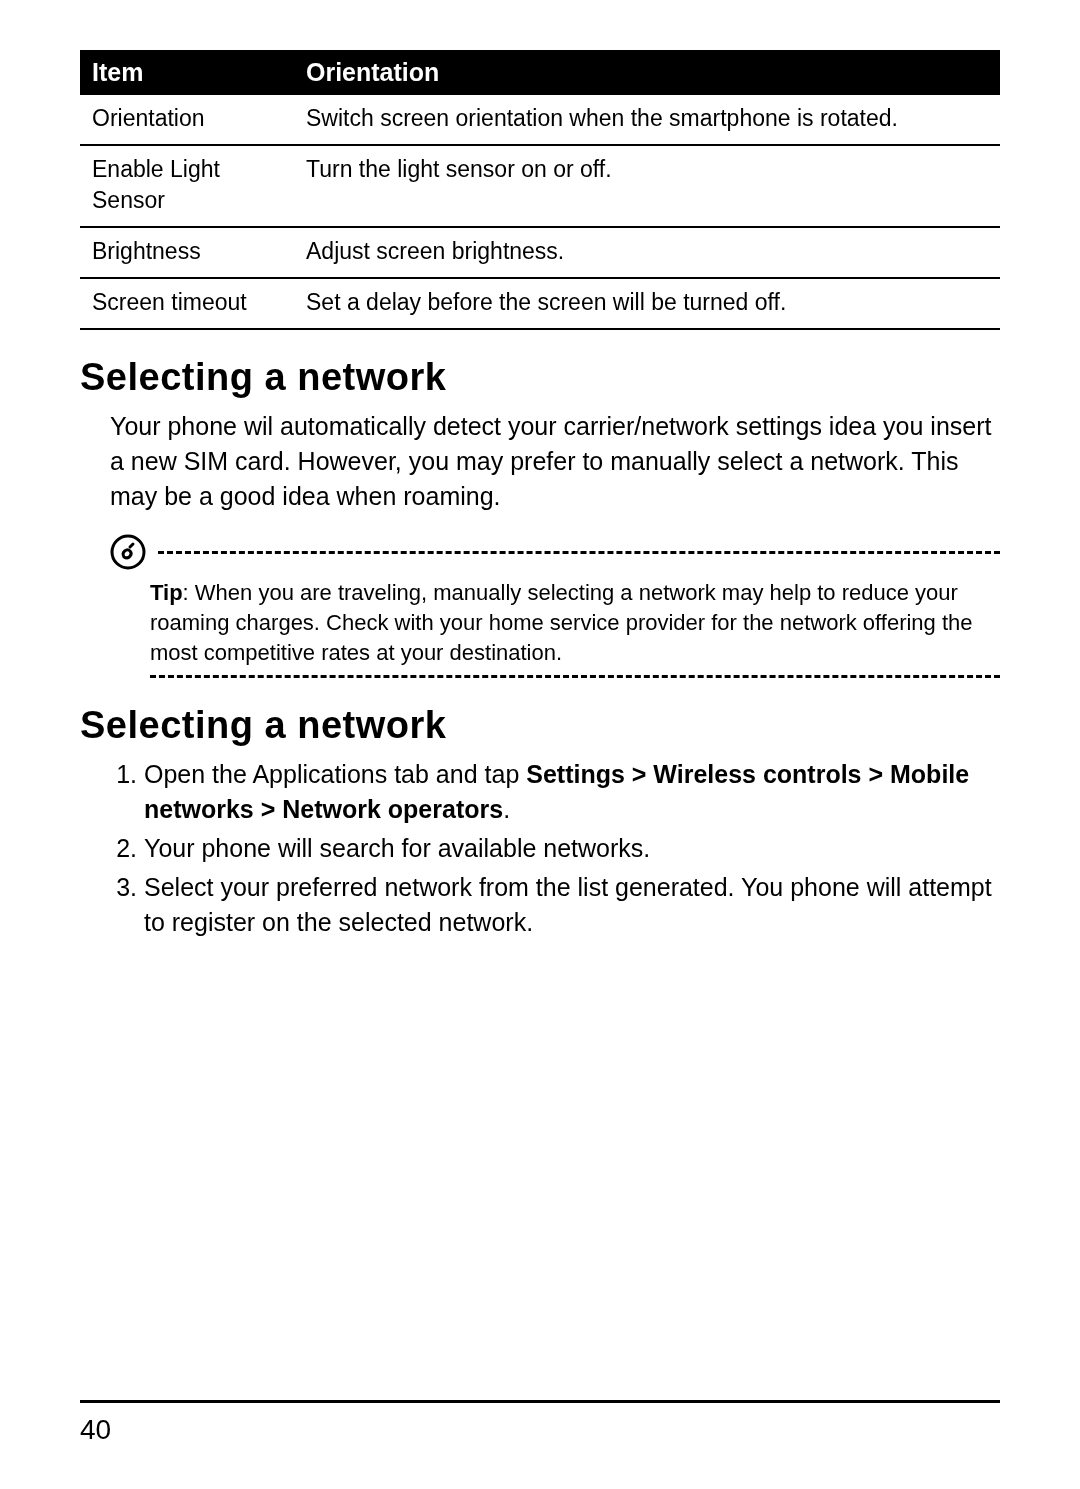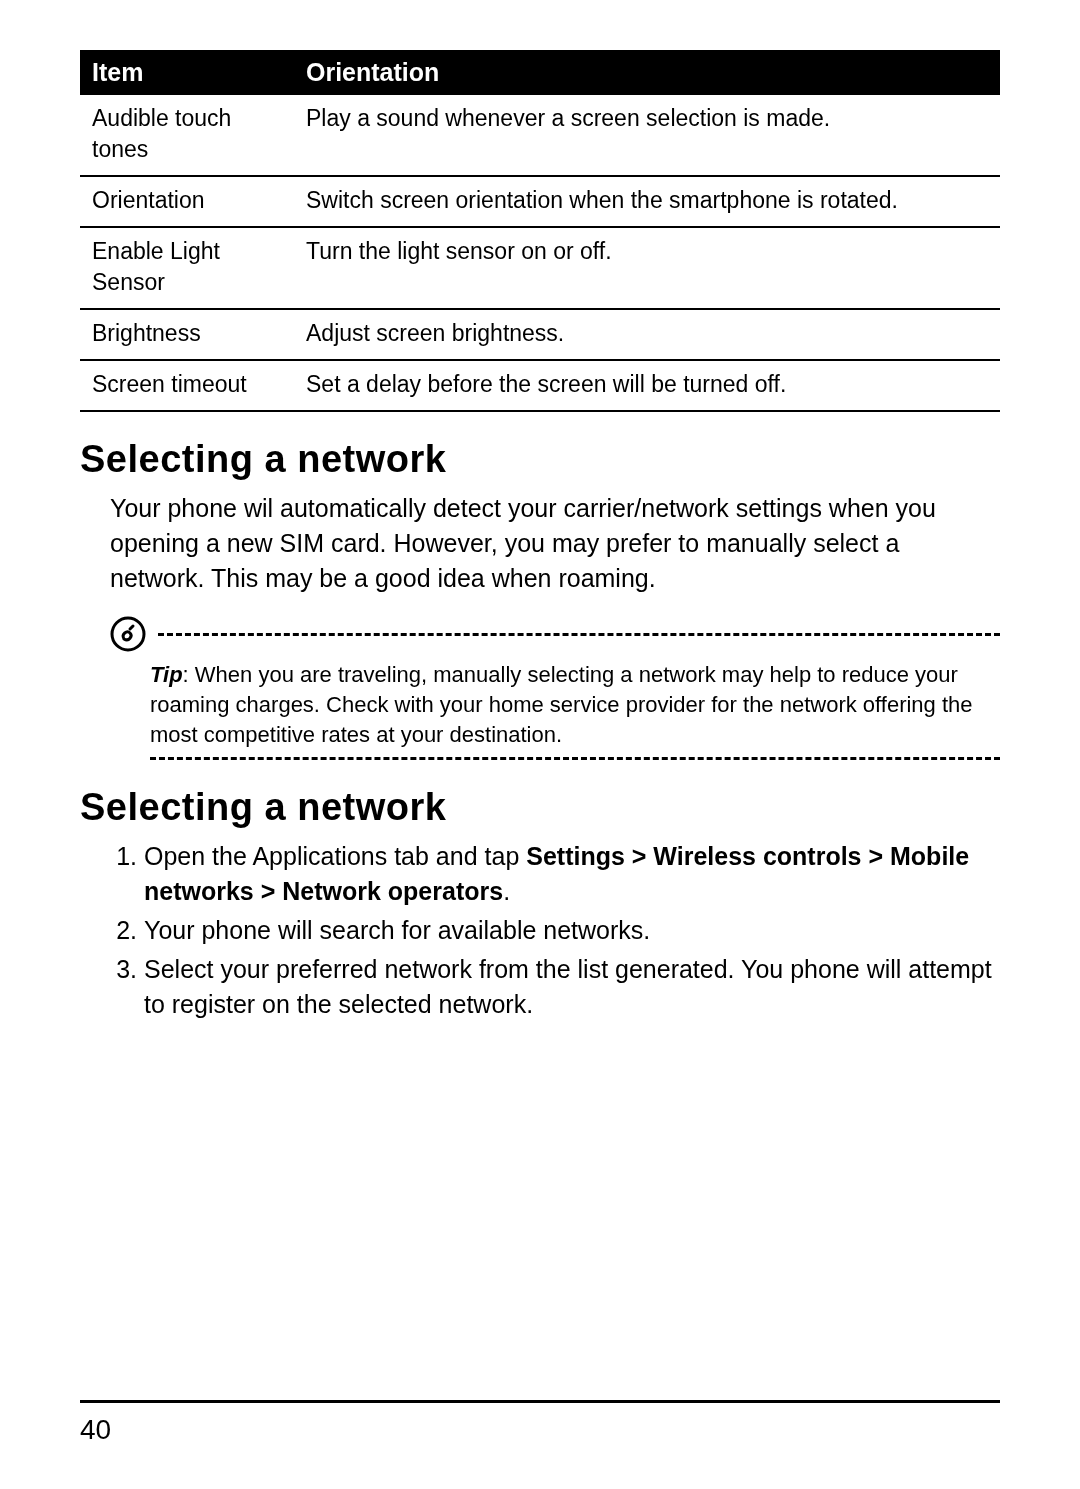--- a/index.html
+++ b/index.html
@@ -68,21 +68,21 @@
   .tip-icon {
     width: 36px;
     height: 36px;
     flex: 0 0 36px;
   }
   .tip-text {
     font-size: 22px;
     line-height: 1.35;
     margin: 8px 0 8px 70px;
   }
-  .tip-text b { font-weight: bold; font-style: italic; }
+  .tip-text b { font-weight: bold; }
   ol.steps {
     font-size: 25px;
     line-height: 1.4;
     margin: 0 0 0 30px;
     padding-left: 34px;
   }
   ol.steps li {
     margin-bottom: 4px;
   }
   .footer-rule {
@@ -106,45 +106,41 @@
 
   <table class="settings">
     <thead>
       <tr>
         <th class="item-col">Item</th>
         <th>Orientation</th>
       </tr>
     </thead>
     <tbody>
       <tr>
-        <td class="item-col">Audible touch tones</td>
-        <td>Play a sound whenever a screen selection is made.</td>
-      </tr>
-      <tr>
         <td class="item-col">Orientation</td>
         <td>Switch screen orientation when the smartphone is rotated.</td>
       </tr>
       <tr>
         <td class="item-col">Enable Light Sensor</td>
         <td>Turn the light sensor on or off.</td>
       </tr>
       <tr>
         <td class="item-col">Brightness</td>
         <td>Adjust screen brightness.</td>
       </tr>
       <tr>
         <td class="item-col">Screen timeout</td>
         <td>Set a delay before the screen will be turned off.</td>
       </tr>
     </tbody>
   </table>
 
   <h2 class="section-heading">Selecting a network</h2>
 
-  <p class="body-text">Your phone wil automatically detect your carrier/network settings when you opening a new SIM card. However, you may prefer to manually select a network. This may be a good idea when roaming.</p>
+  <p class="body-text">Your phone wil automatically detect your carrier/network settings idea you insert a new SIM card. However, you may prefer to manually select a network. This may be a good idea when roaming.</p>
 
   <div class="tip-block">
     <div class="tip-rule">
       <span class="tip-icon">
         <svg viewBox="0 0 36 36" width="36" height="36">
           <circle cx="18" cy="18" r="16" fill="none" stroke="#000" stroke-width="3"></circle>
           <path d="M14 23 c-3 -5 3 -9 6 -6 c3 3 -1 9 -6 6 M20 13 l3 -3" fill="none" stroke="#000" stroke-width="3" stroke-linecap="round"></path>
         </svg>
       </span>
       <div class="dashed-line"></div>

